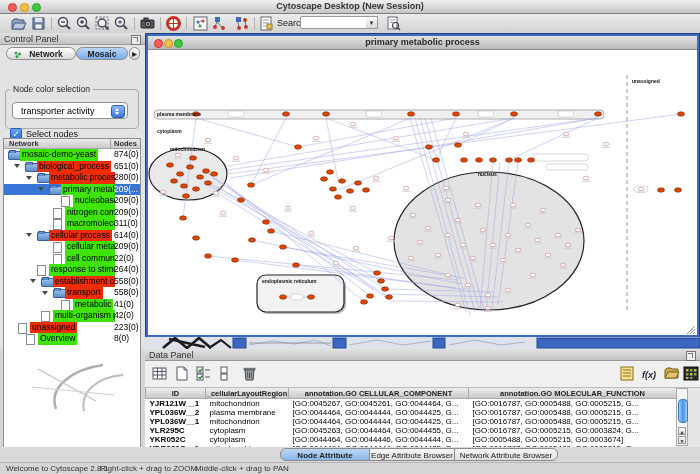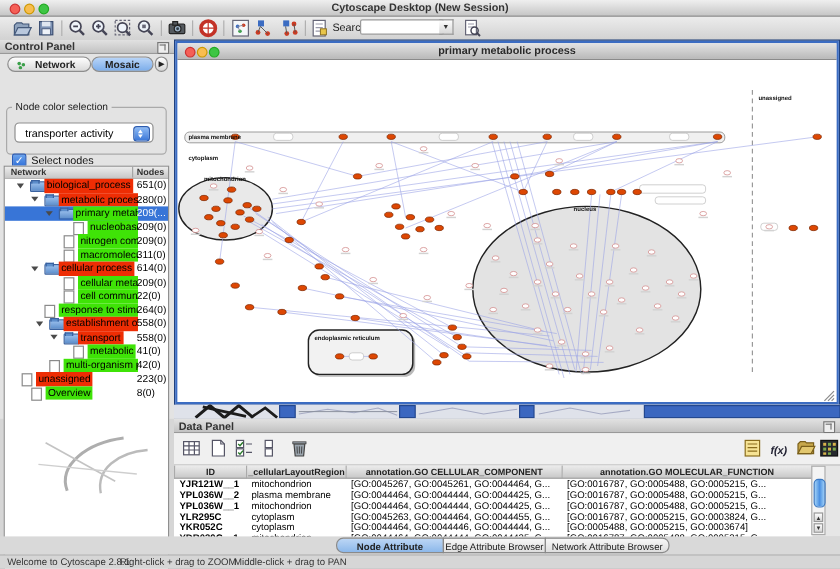--- a/index.html
+++ b/index.html
@@ -21,21 +21,21 @@
   #search-label{position:absolute;top:4px;font-size:9px;color:#222;}
   #search-input{position:absolute;top:2px;width:64px;height:11px;border:1px solid #9a9a9a;
     border-radius:2px;font-size:9px;padding:0 2px;background:#fff;}
   #search-arrow{position:absolute;top:2px;width:12px;height:13px;border:1px solid #9a9a9a;border-left:0;
     background:linear-gradient(#fdfdfd,#d8d8d8);font-size:6px;text-align:center;line-height:13px;color:#333;padding:0;}
   
   #control-panel{position:absolute;left:0;top:33px;width:145px;height:316px;background:#e3e3e3;
     border-right:1px solid #93939a;}
   .panel-header{position:absolute;left:0;top:0;width:100%;height:12px;
     background:linear-gradient(#e2e2e2,#c2c2c2);border-bottom:1px solid #999;
-    font-size:9px;font-weight:bold;color:#333;line-height:12px;padding-left:4px;box-sizing:border-box;}
+    font-size:9px;font-weight:normal;color:#333;line-height:12px;padding-left:4px;box-sizing:border-box;}
   .float-icon{position:absolute;right:4px;top:2px;width:8px;height:8px;border:1px solid #777;background:#eee;}
   .float-icon:before{content:"";position:absolute;left:1px;top:1px;width:4px;height:4px;border-top:1px solid #777;border-right:1px solid #777;}
   #cp-tabs{position:absolute;left:0;top:14px;width:145px;height:15px;}
   .cp-tab{position:absolute;top:0;height:13px;border:1px solid #8d8d8d;border-radius:7px;
     font-size:8.5px;font-weight:bold;color:#222;text-align:center;line-height:13px;box-sizing:border-box;}
   #tab-network{left:6px;width:70px;background:linear-gradient(#fefefe,#d9d9d9);}
   #tab-network .mini{position:absolute;left:7px;top:3px;width:7px;height:7px;}
   #tab-mosaic{left:76px;width:52px;background:linear-gradient(#b9d5f8,#7cadea);}
   #tab-arrow{left:129px;width:11px;background:linear-gradient(#fdfdfd,#d6d6d6);font-size:6px;}
   #groupbox{position:absolute;left:5px;top:56px;width:132px;height:38px;border:1px solid #aaa;border-radius:4px;}
@@ -257,20 +257,25 @@
       <span id="checkbox"><span>✓</span></span>
       <span id="checkbox-label">Select nodes</span>
     </div>
     <div id="tree-wrap">
       <div id="tree-header">
         <span class="h1">Network</span>
         <span class="hsep"></span>
         <span class="h2">Nodes</span>
       </div>
       <div id="tree-rows">
+          <div class="trow">
+            <span class="ticon folder" style="left: 4px;"></span>
+            <span class="tlabel g" style="left: 16px; max-width: 91px;">mosaic-demo-yeast</span>
+            <span class="tcount">874(0)</span>
+          </div>
           <div class="trow">
             <span class="arr" style="left: 10px;"></span>
             <span class="ticon folder" style="left: 21px;"></span>
             <span class="tlabel r" style="left: 33px; max-width: 74px;">biological_process</span>
             <span class="tcount">651(0)</span>
           </div>
           <div class="trow">
             <span class="arr" style="left: 22px;"></span>
             <span class="ticon folder" style="left: 33px;"></span>
             <span class="tlabel r" style="left: 45px; max-width: 62px;">metabolic process</span>

